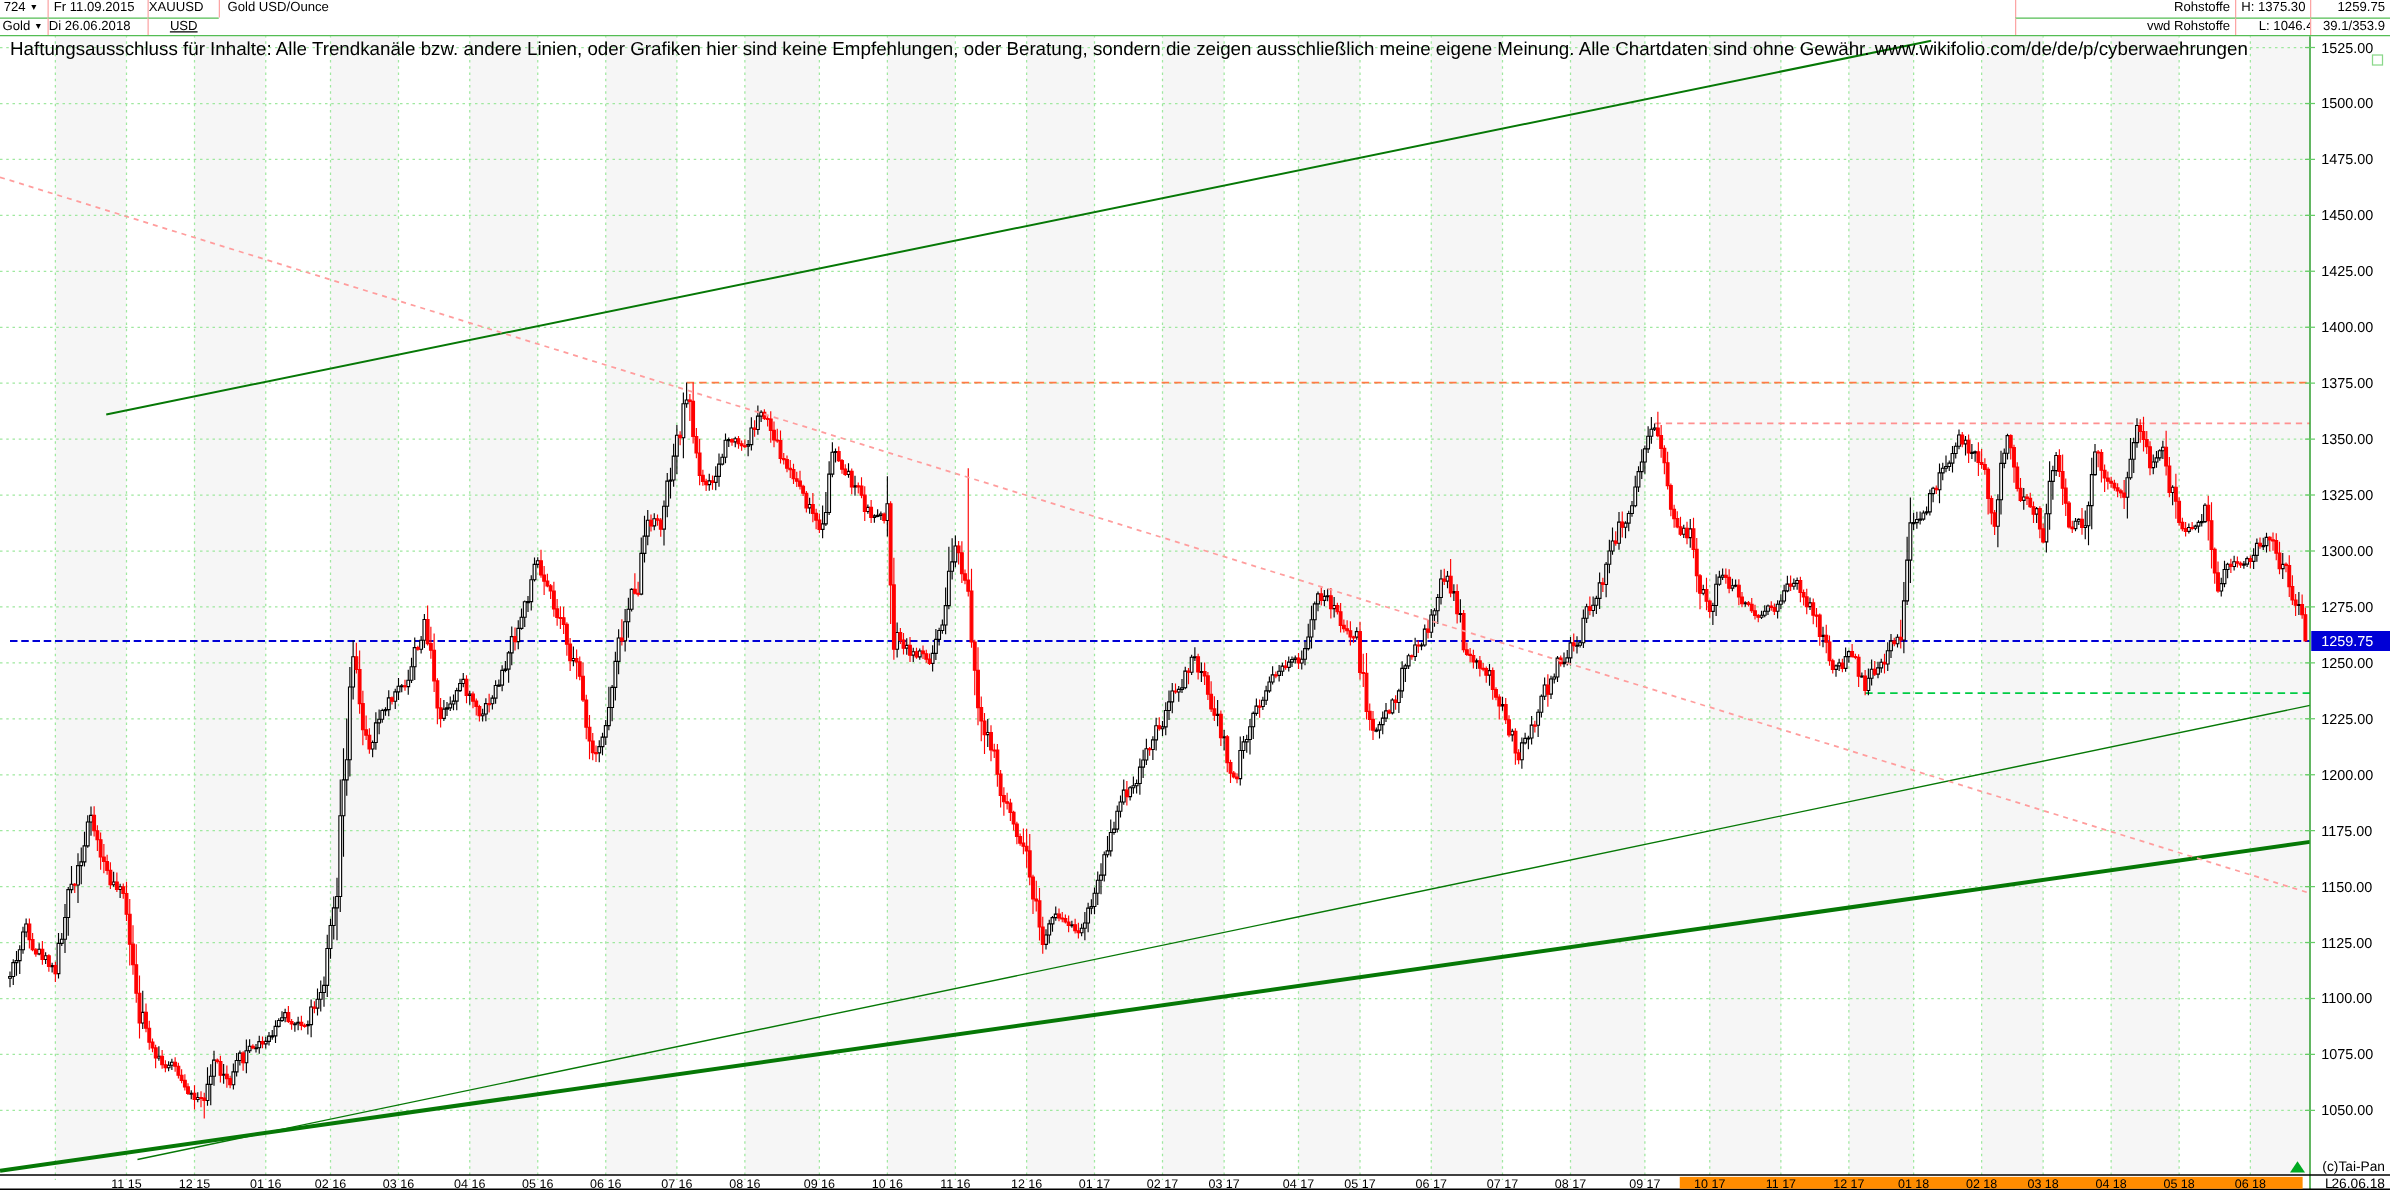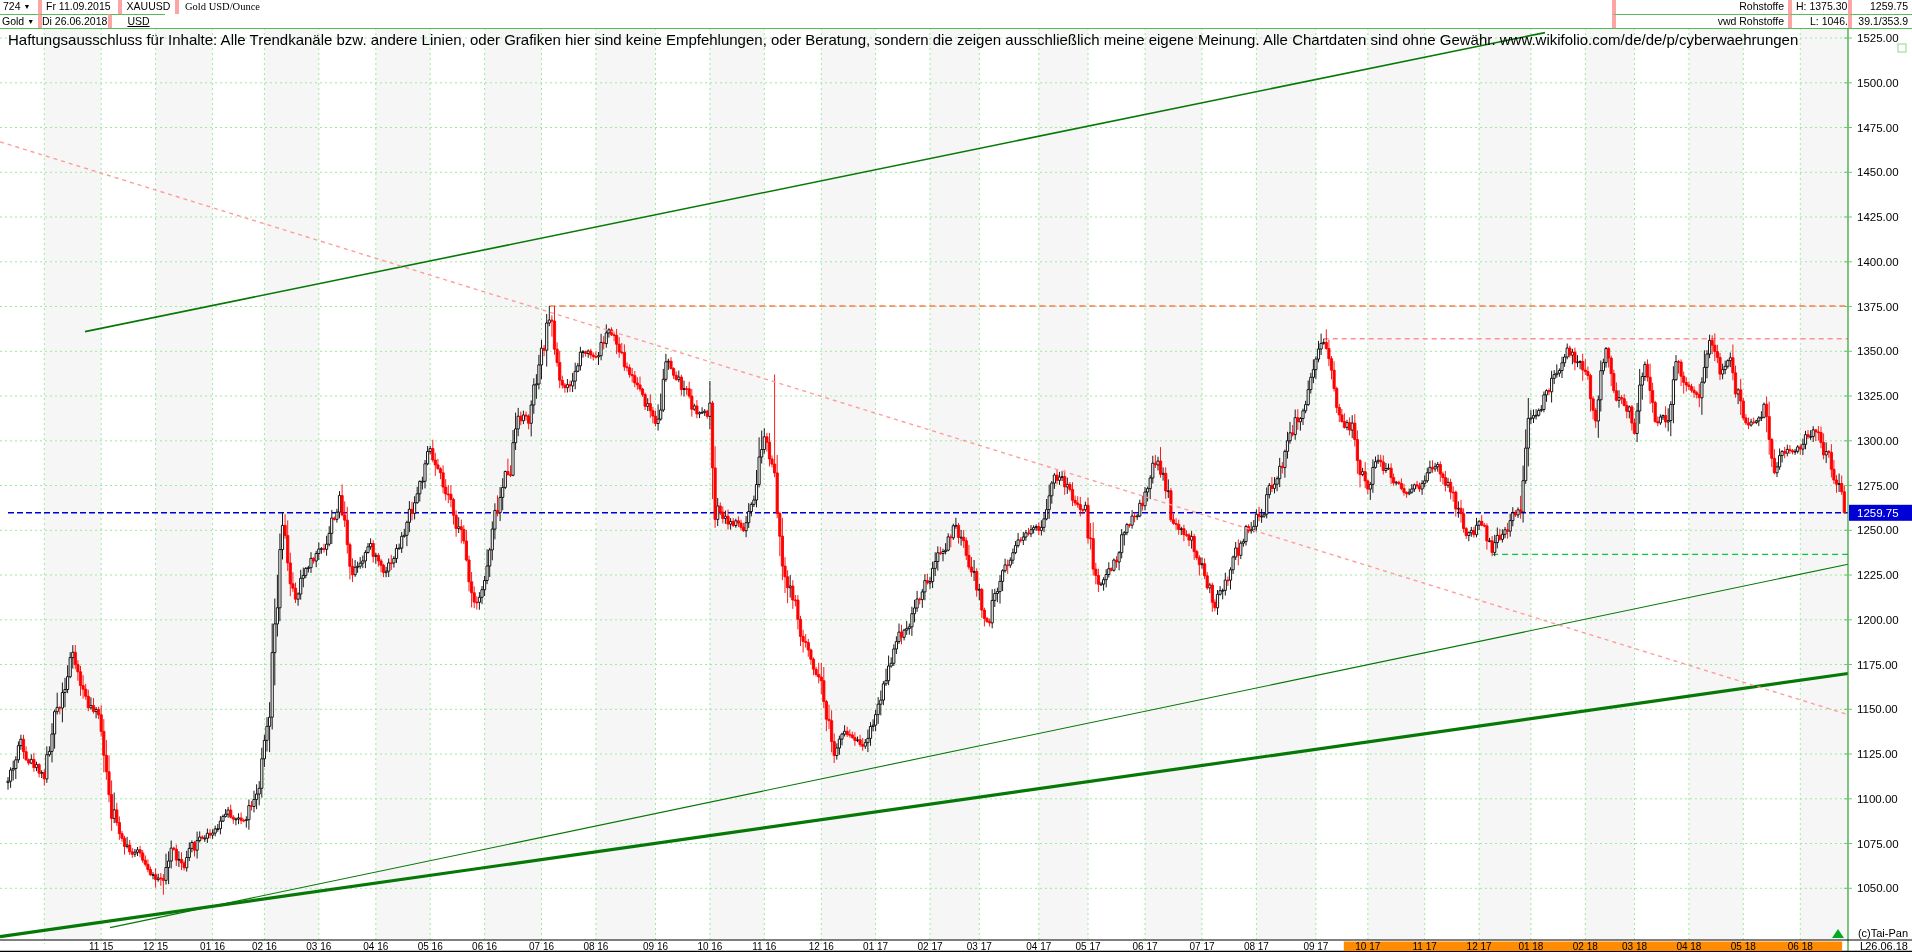--- a/index.html
+++ b/index.html
@@ -3,41 +3,41 @@
 <meta charset="utf-8">
 <style>
   html,body{margin:0;padding:0;background:#ffffff;width:1912px;height:952px;overflow:hidden;
             font-family:"Liberation Sans","DejaVu Sans",sans-serif;}
   #stage{position:relative;width:1912px;height:952px;background:#fff;}
   
   #hdr{position:absolute;left:0;top:0;width:1912px;height:28px;background:#fff;
        border-bottom:1px solid #54bd54;z-index:5;}
   .hc{position:absolute;box-sizing:border-box;font-size:10.5px;line-height:13px;color:#000;
       white-space:nowrap;overflow:hidden;}
-  .bl{border-left:4px solid #fca5a5;}
+  .bl{border-left:1px solid #fca5a5;}
   .bt{border-top:1px solid #54bd54;}
   .car{font-size:7px;vertical-align:1px;margin-left:3px;}
   .rgt{text-align:right;padding-right:4px;}
   #disc{position:absolute;left:8px;top:31px;width:1320px;font-size:15px;color:#000;
         white-space:nowrap;z-index:4;}
   svg{position:absolute;left:0;top:0;}
   text{font-family:"Liberation Sans","DejaVu Sans",sans-serif;}
 </style>
 </head>
 <body>
 <div id="stage">
 
   <div id="hdr">
     <div class="hc" style="left:0;top:0;width:38px;height:14px;padding-left:3px;"><span>724</span><span class="car">▼</span></div>
     <div class="hc bt" style="left:0;top:14px;width:38px;height:14px;padding-left:2px;"><span>Gold</span><span class="car">▼</span></div>
     <div class="hc bl" style="left:38px;top:0;width:80px;height:14px;padding-left:4px;">Fr 11.09.2015</div>
     <div class="hc bl bt" style="left:38px;top:14px;width:80px;height:14px;padding-left:0;">Di 26.06.2018</div>
-    <div class="hc bl" style="left:118px;top:0;width:57px;height:14px;text-align:center;">XAUUSD</div>
-    <div class="hc bl bt" style="left:108px;top:14px;width:57px;height:14px;text-align:center;text-decoration:underline;">USD</div>
-    <div class="hc bl" style="left:175px;top:0;width:300px;height:14px;padding-left:6px;font-family:Liberation Serif, serif;">Gold USD/Ounce</div>
+    <div class="hc bl" style="left:118px;top:0;width:57px;height:14px;">XAUUSD</div>
+    <div class="hc bl bt" style="left:118px;top:14px;width:57px;height:14px;text-align:center;text-decoration:underline;">USD</div>
+    <div class="hc bl" style="left:175px;top:0;width:300px;height:14px;padding-left:6px;">Gold USD/Ounce</div>
     <div class="hc bl rgt" style="left:1612px;top:0;width:176px;height:14px;">Rohstoffe</div>
     <div class="hc bl bt rgt" style="left:1612px;top:14px;width:176px;height:14px;">vwd Rohstoffe</div>
     <div class="hc bl" style="left:1788px;top:0;width:60px;height:14px;padding-left:4px;">H: 1375.30</div>
     <div class="hc bl bt" style="left:1788px;top:14px;width:60px;height:14px;padding-left:18px;">L: 1046.41</div>
     <div class="hc bl rgt" style="left:1848px;top:0;width:64px;height:14px;">1259.75</div>
     <div class="hc bl bt rgt" style="left:1848px;top:14px;width:64px;height:14px;">39.1/353.9</div>
   </div>
 
   <div id="disc">Haftungsausschluss für Inhalte: Alle Trendkanäle bzw. andere Linien, oder Grafiken hier sind keine Empfehlungen, oder Beratung, sondern die zeigen ausschließlich meine eigene Meinung. Alle Chartdaten sind ohne Gewähr.  www.wikifolio.com/de/de/p/cyberwaehrungen</div>
 

